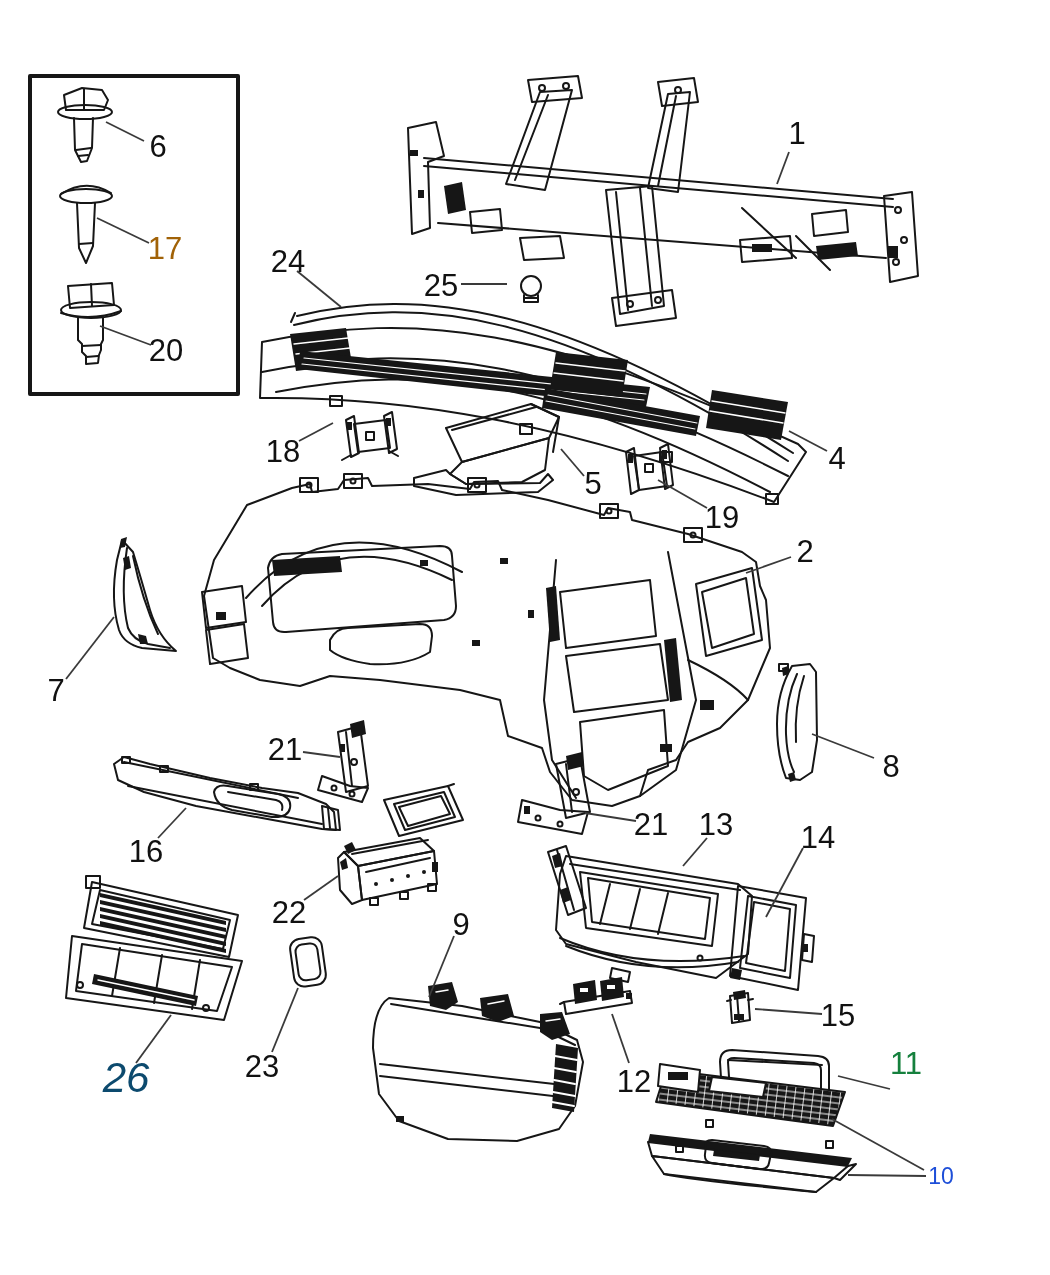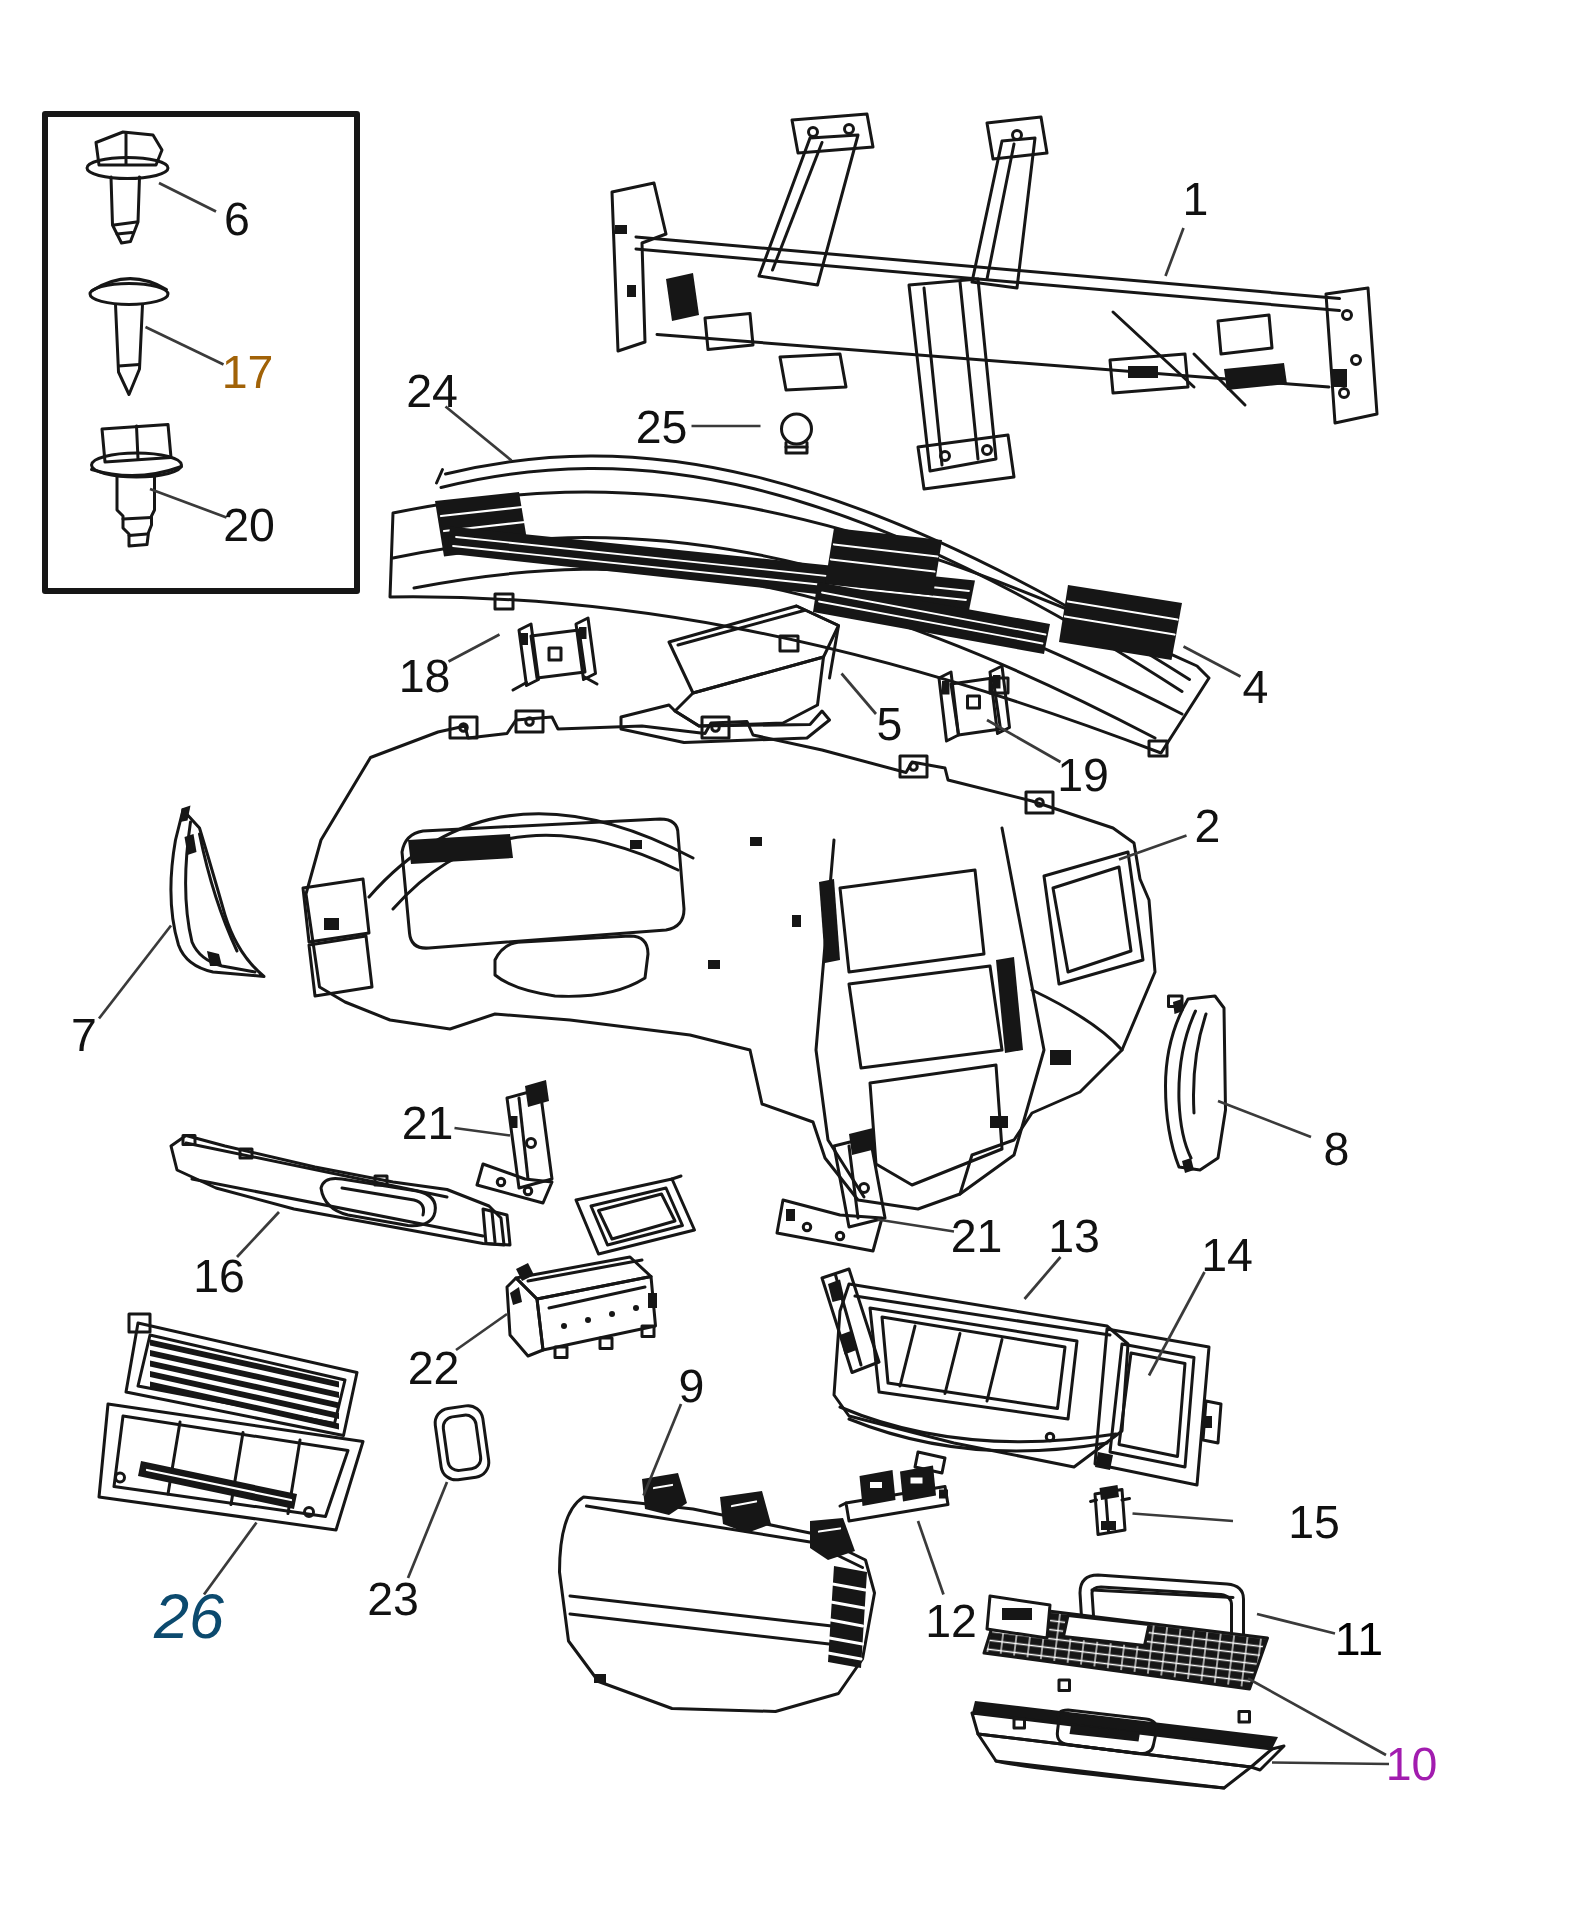--- a/index.html
+++ b/index.html
@@ -416,26 +416,26 @@
 
   <div id="callout-layer">
       <div class="callout" style="left: 797px; top: 133px; color: rgb(17, 17, 17); font-size: 31px;">1</div>
       <div class="callout" style="left: 805px; top: 551px; color: rgb(17, 17, 17); font-size: 31px;">2</div>
       <div class="callout" style="left: 837px; top: 458px; color: rgb(17, 17, 17); font-size: 31px;">4</div>
       <div class="callout" style="left: 593px; top: 483px; color: rgb(17, 17, 17); font-size: 31px;">5</div>
       <div class="callout" style="left: 158px; top: 146px; color: rgb(17, 17, 17); font-size: 31px;">6</div>
       <div class="callout" style="left: 56px; top: 690px; color: rgb(17, 17, 17); font-size: 31px;">7</div>
       <div class="callout" style="left: 891px; top: 766px; color: rgb(17, 17, 17); font-size: 31px;">8</div>
       <div class="callout" style="left: 461px; top: 924px; color: rgb(17, 17, 17); font-size: 31px;">9</div>
-      <div class="callout" style="left: 941px; top: 1176px; color: #a21caf; font-size: 31px;">10</div>
-      <div class="callout" style="left: 906px; top: 1093px; color: #000000; font-size: 31px;">11</div>
+      <div class="callout" style="left: 941px; top: 1176px; color: #1d4ed8; font-size: 23px;">10</div>
+      <div class="callout" style="left: 906px; top: 1063px; color: #15803d; font-size: 31px;">11</div>
       <div class="callout" style="left: 634px; top: 1081px; color: rgb(17, 17, 17); font-size: 31px;">12</div>
       <div class="callout" style="left: 716px; top: 824px; color: rgb(17, 17, 17); font-size: 31px;">13</div>
       <div class="callout" style="left: 818px; top: 837px; color: rgb(17, 17, 17); font-size: 31px;">14</div>
-      <div class="callout" style="left: 838px; top: 1015px; color: rgb(17, 17, 17); font-size: 31px; margin-left: 38px;">15</div>
+      <div class="callout" style="left: 838px; top: 1015px; color: rgb(17, 17, 17); font-size: 31px;">15</div>
       <div class="callout" style="left: 146px; top: 851px; color: rgb(17, 17, 17); font-size: 31px;">16</div>
       <div class="callout" style="left: 165px; top: 248px; color: #a16207; font-size: 31px;">17</div>
       <div class="callout" style="left: 283px; top: 451px; color: rgb(17, 17, 17); font-size: 31px; text-align: right;">18</div>
       <div class="callout" style="left: 722px; top: 517px; color: rgb(17, 17, 17); font-size: 31px;">19</div>
       <div class="callout" style="left: 166px; top: 350px; color: rgb(17, 17, 17); font-size: 31px;">20</div>
       <div class="callout" style="left: 285px; top: 749px; color: rgb(17, 17, 17); font-size: 31px;">21</div>
       <div class="callout" style="left: 651px; top: 824px; color: rgb(17, 17, 17); font-size: 31px;">21</div>
       <div class="callout" style="left: 289px; top: 912px; color: rgb(17, 17, 17); font-size: 31px; text-align: center;">22</div>
       <div class="callout" style="left: 262px; top: 1066px; color: rgb(17, 17, 17); font-size: 31px;">23</div>
       <div class="callout" style="left: 288px; top: 261px; color: rgb(17, 17, 17); font-size: 31px;">24</div>

